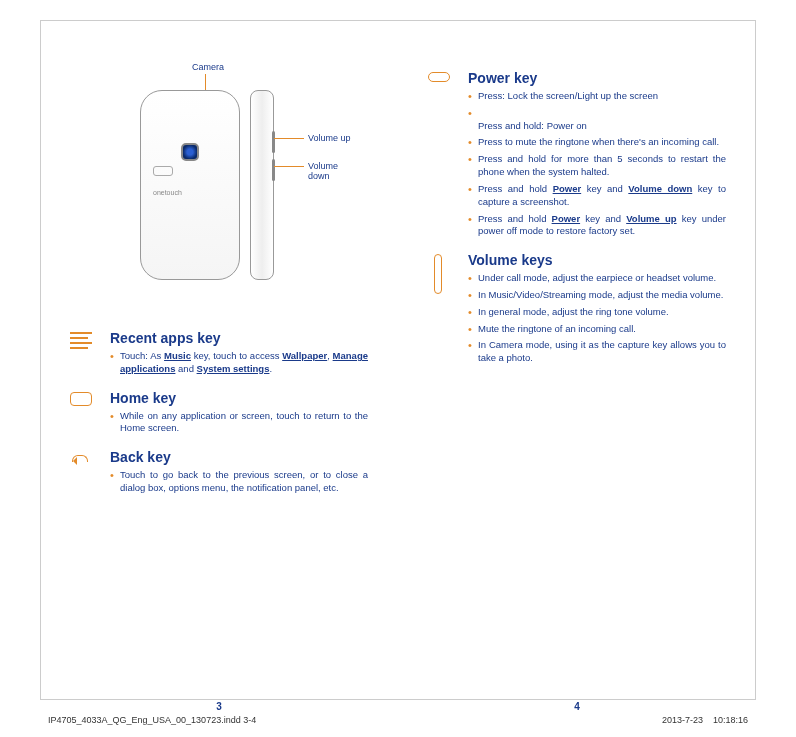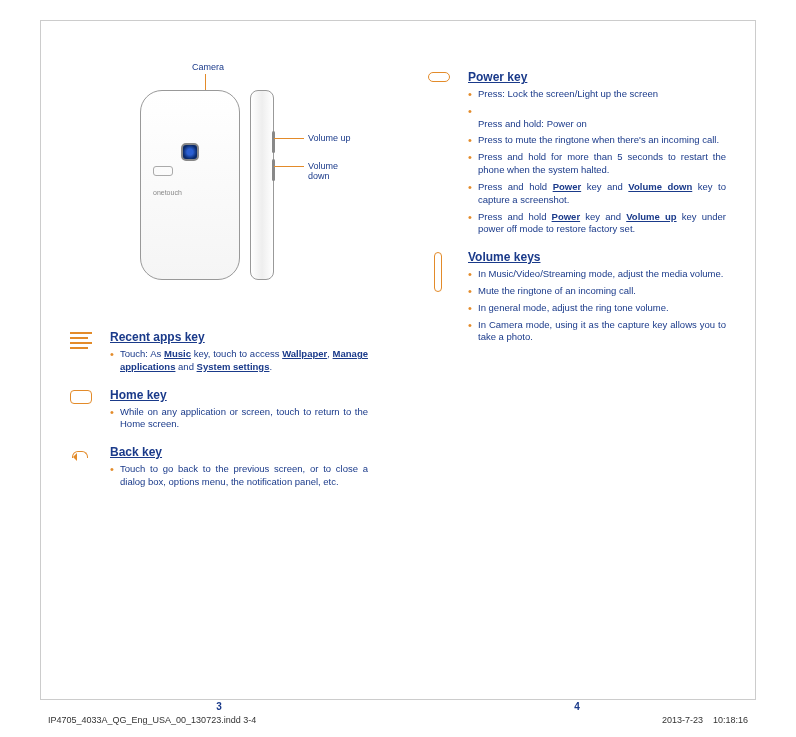--- a/index.html
+++ b/index.html
@@ -103,22 +103,21 @@
     margin-top: 10px;
   }
   .key-icon {
     width: 28px;
     flex-shrink: 0;
     padding-top: 2px;
   }
   .key-body { flex: 1; }
   .key-title {
     font-weight: bold;
-    text-decoration: underline;
-    font-size: 12px;
+    font-size: 14px;
     margin-bottom: 4px;
   }
   .bullet {
     position: relative;
     padding-left: 10px;
     margin-bottom: 4px;
     line-height: 1.35;
     text-align: justify;
     font-size: 9.5px;
   }
@@ -280,23 +279,24 @@
         </div>
       </div>
     </div>
 
     <div class="key-section">
       <div class="key-icon">
           <div class="icon-volume"></div>
         </div>
       <div class="key-body">
         <div class="key-title">Volume keys</div>
+        <div class="bullet">Under call mode, adjust the earpiece or headset volume.</div>
         <div class="bullet">In Music/Video/Streaming mode, adjust the media volume.</div>
+        <div class="bullet">In general mode, adjust the ring tone volume.</div>
         <div class="bullet">Mute the ringtone of an incoming call.</div>
-        <div class="bullet">In general mode, adjust the ring tone volume.</div>
         <div class="bullet">In Camera mode, using it as the capture key allows you to take a photo.</div>
       </div>
     </div>
 
     <div class="page-num pn-right">4</div>
   </div>
 
 </div>
 
 <div class="footer">

